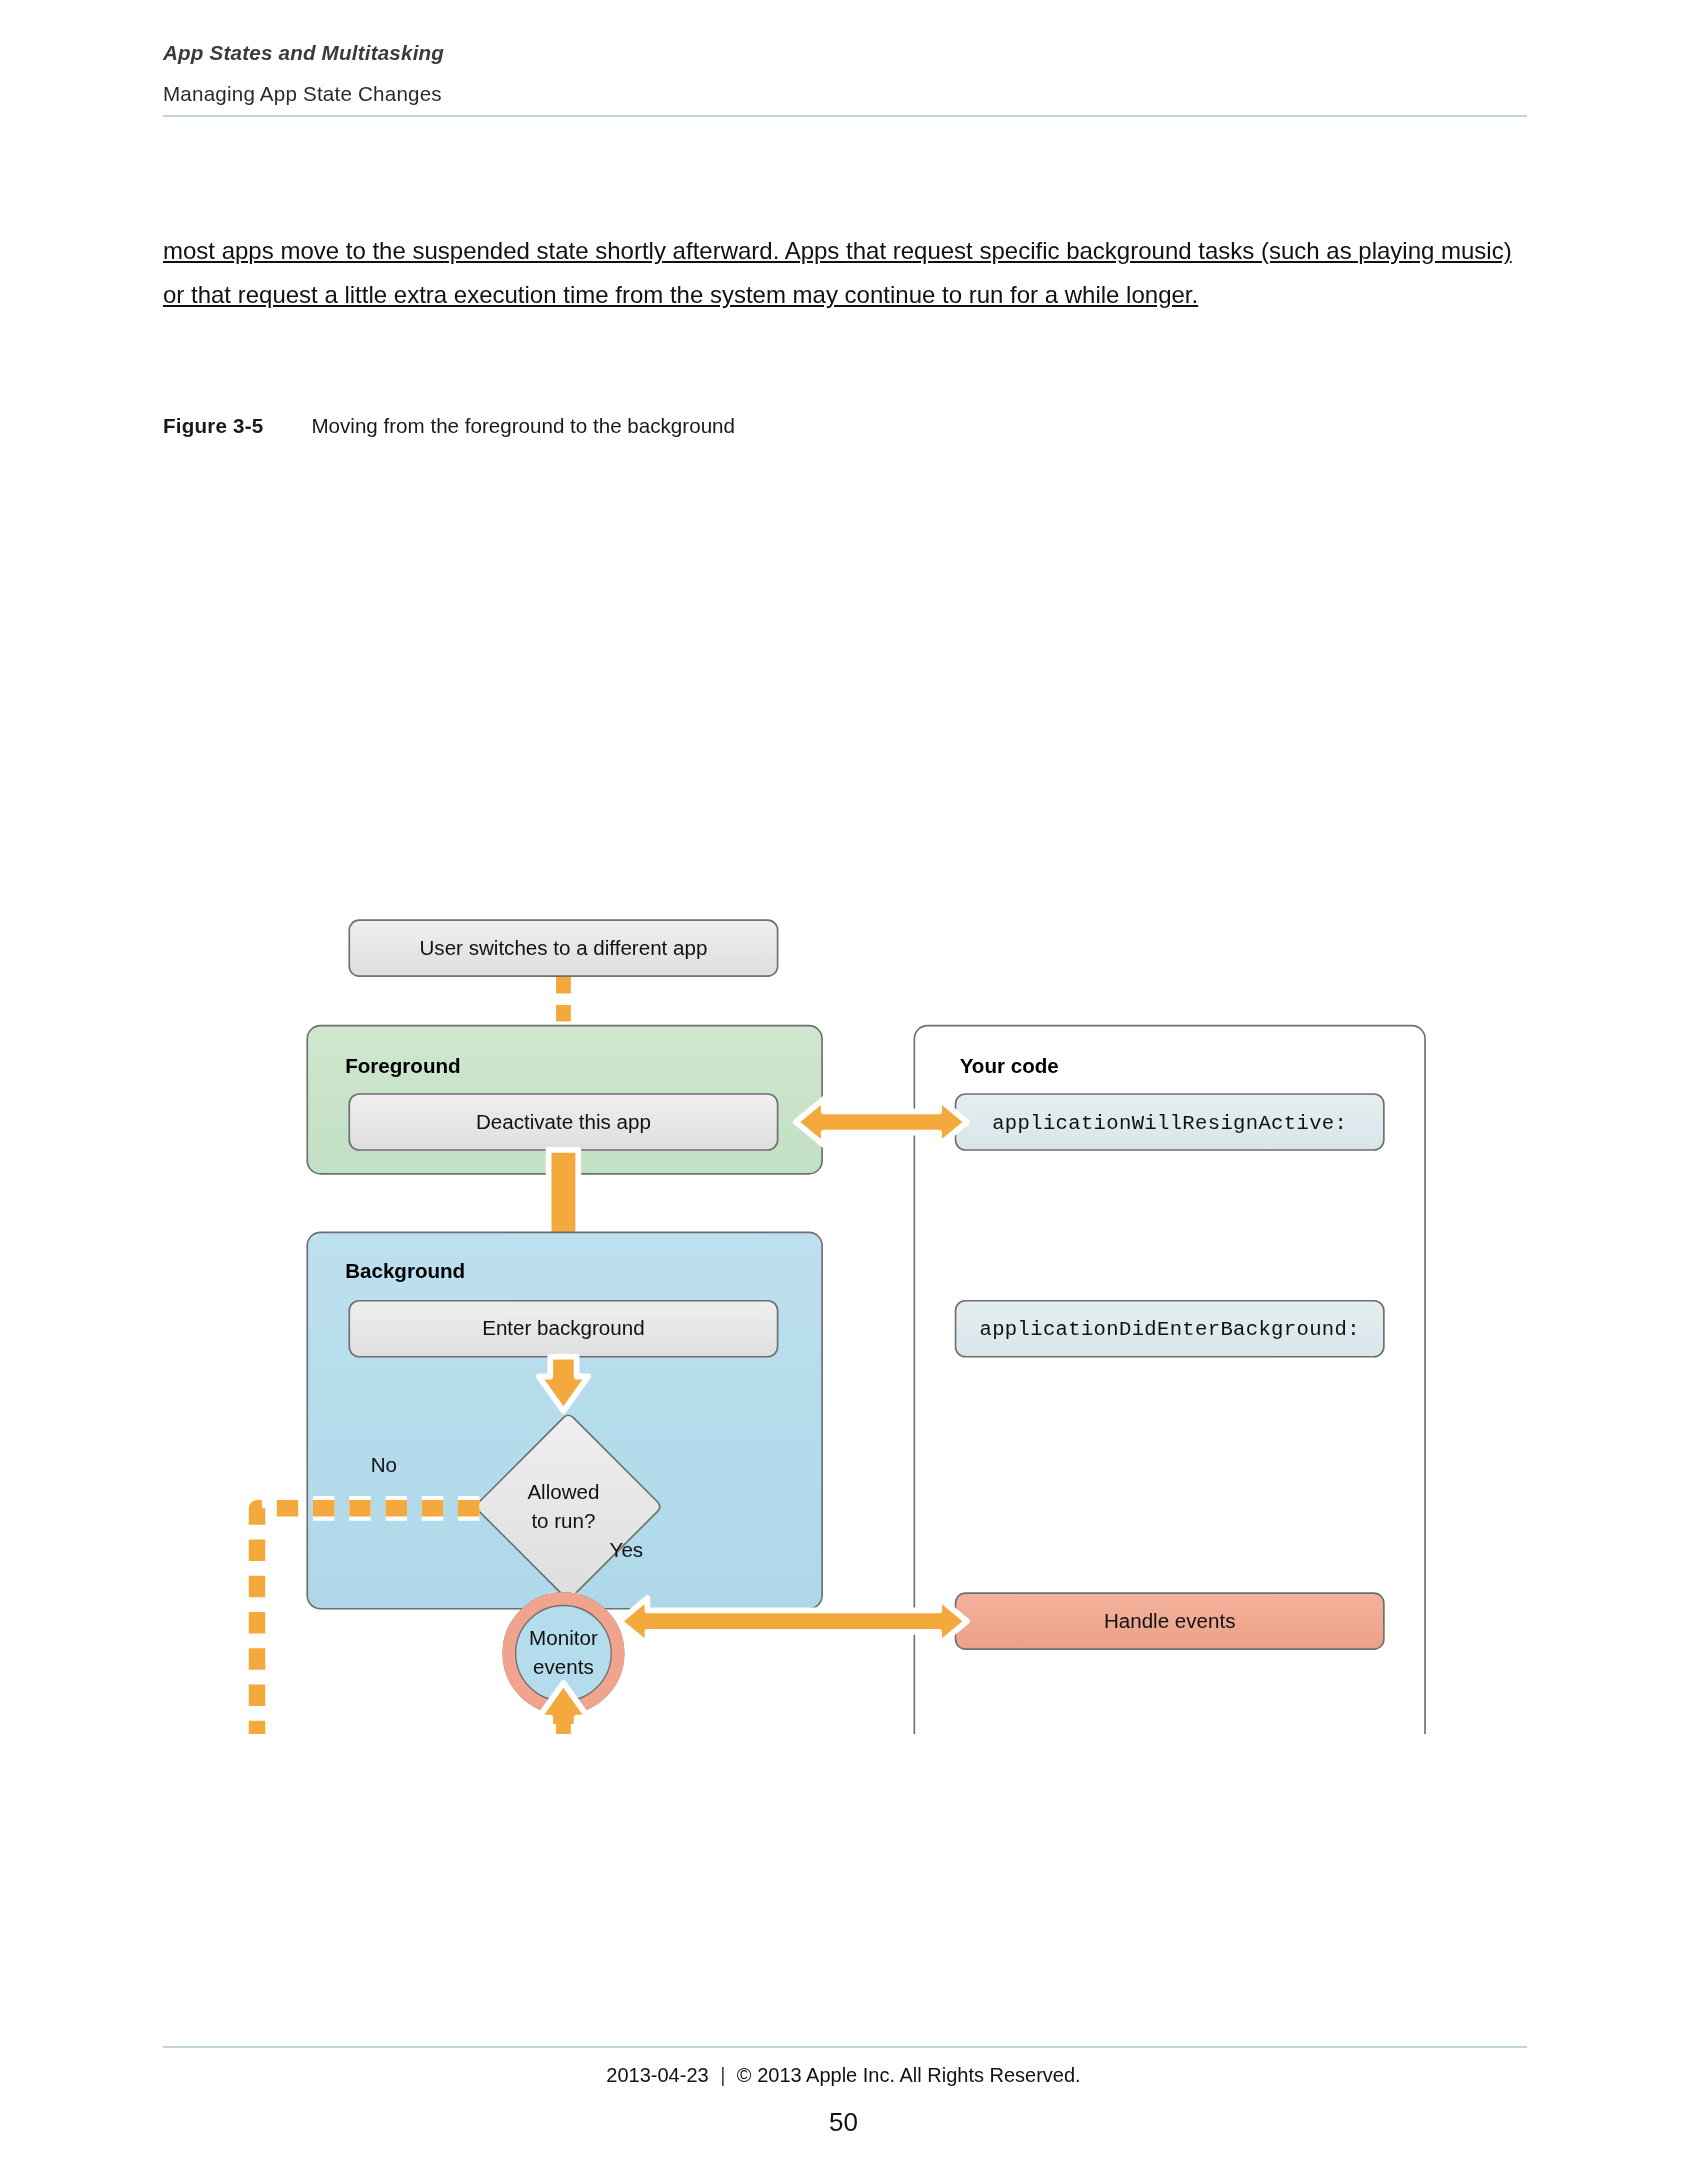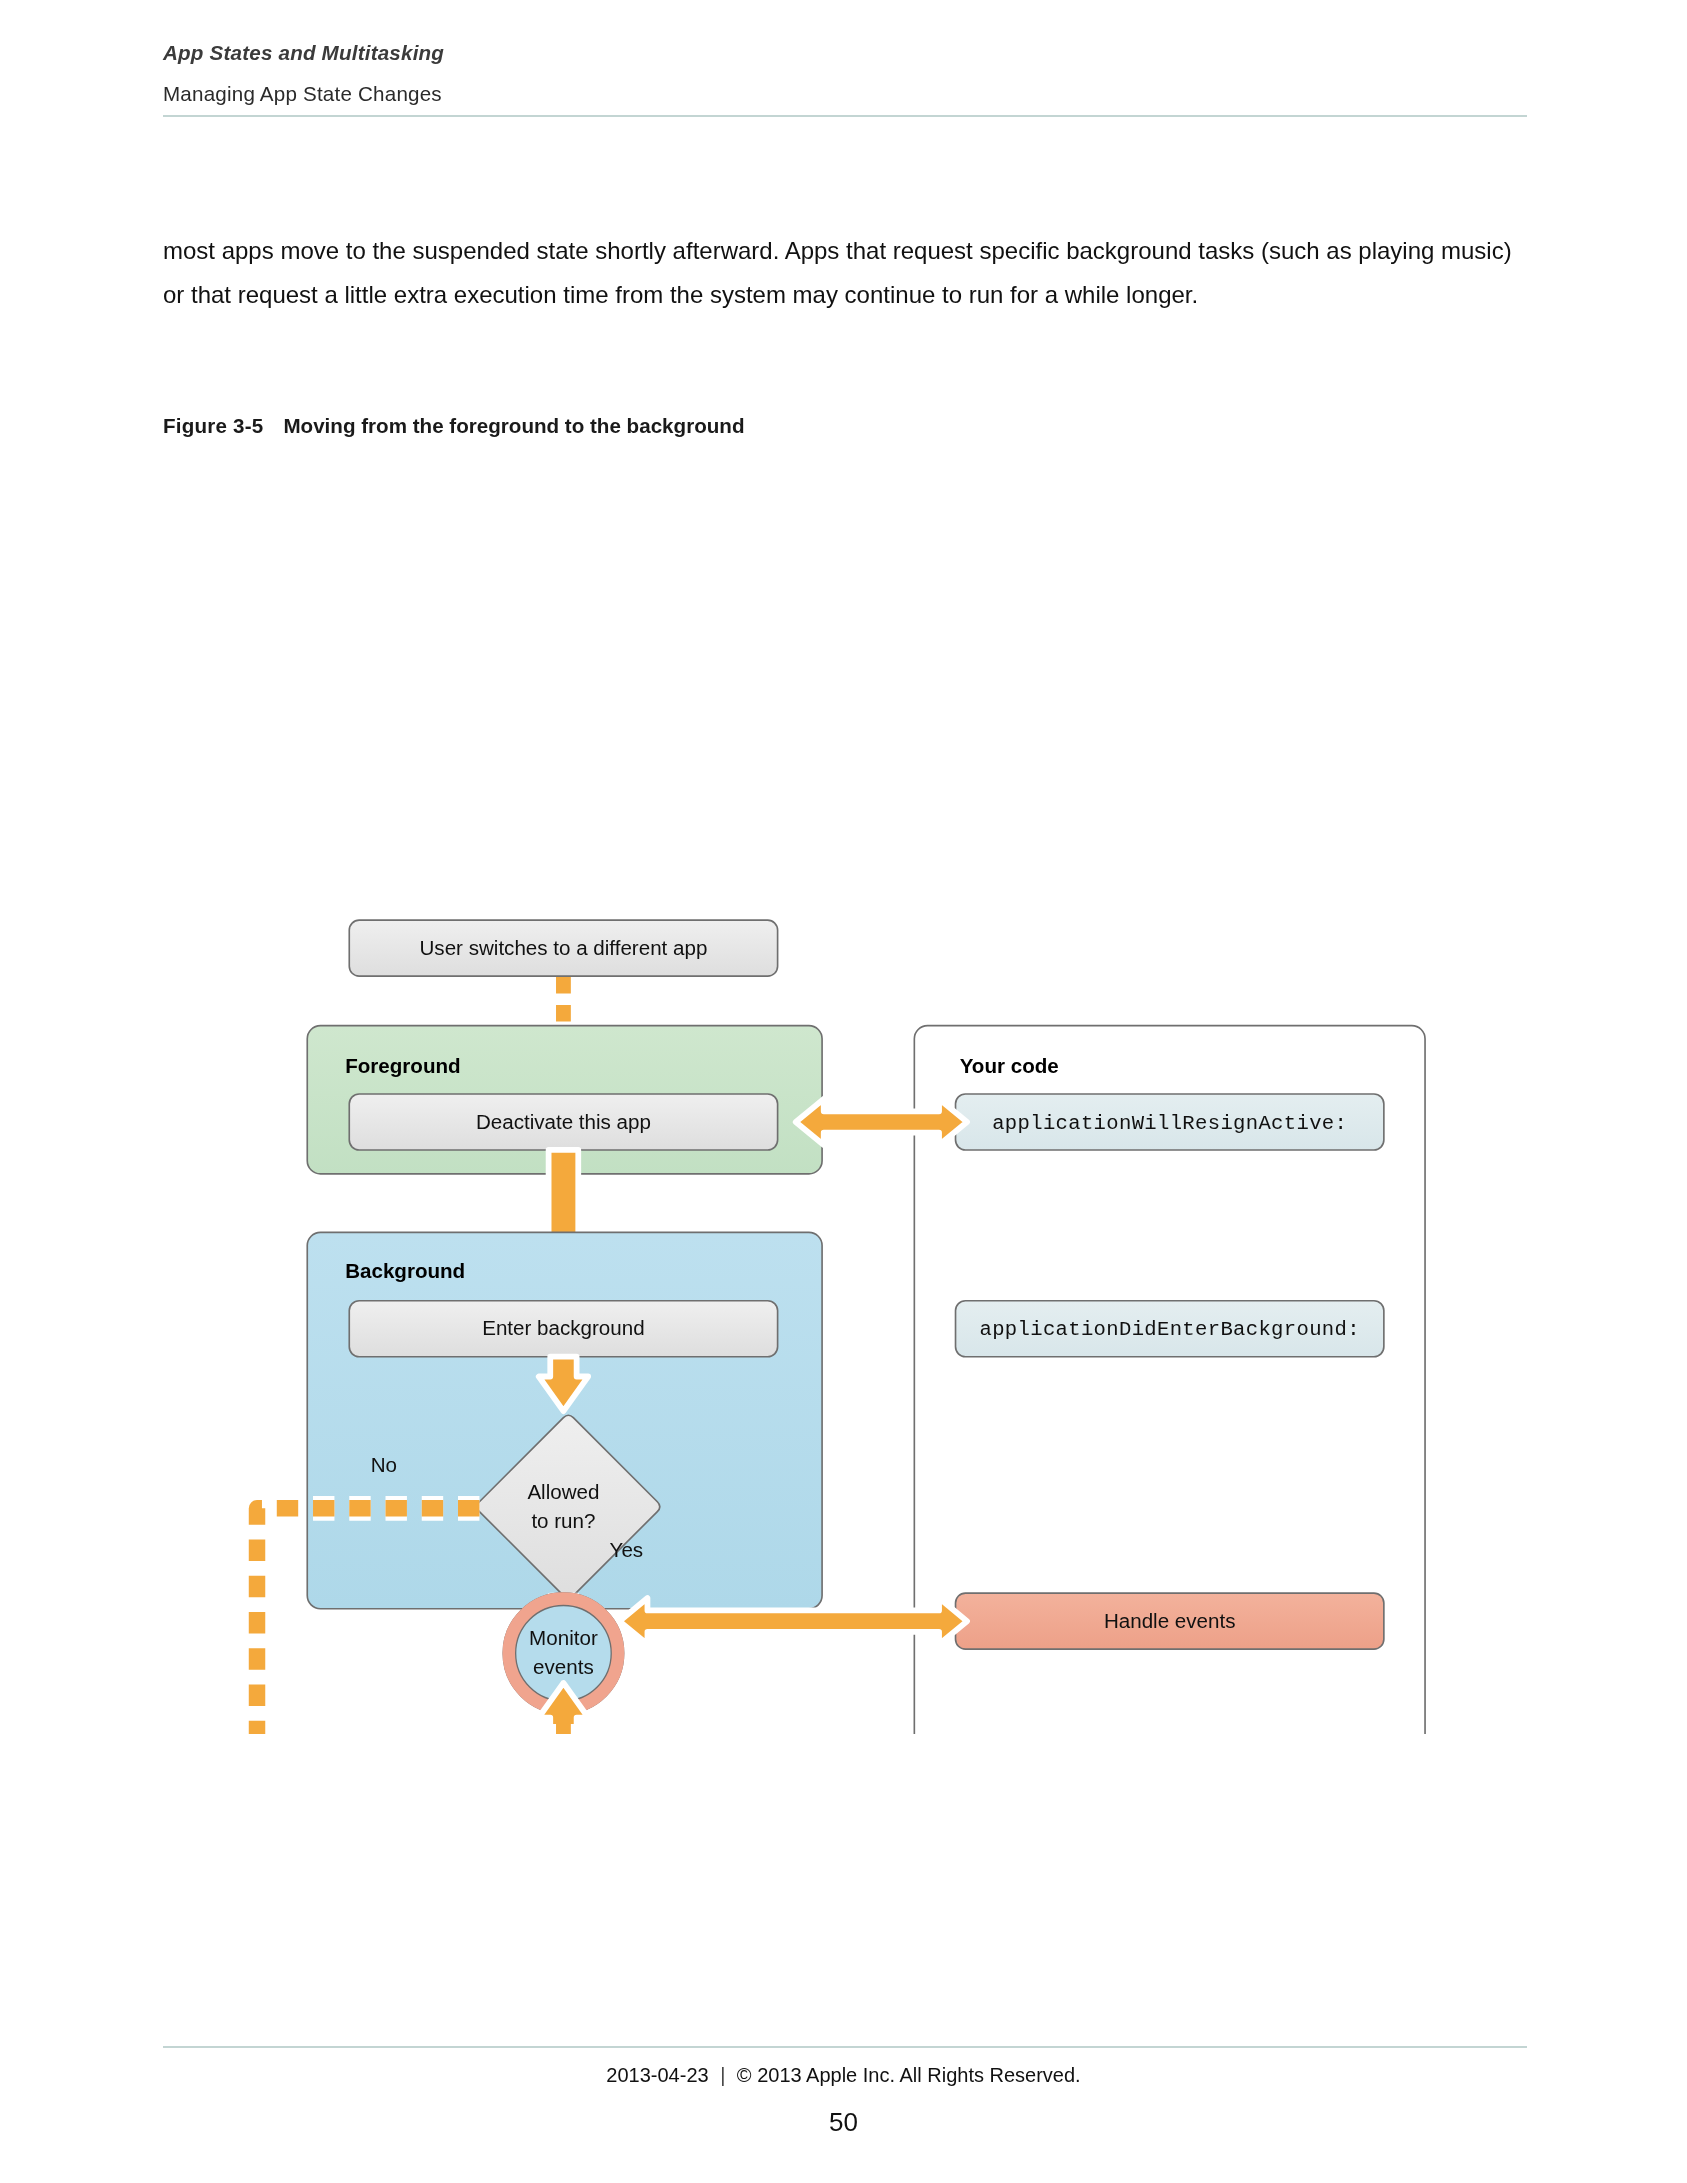--- a/index.html
+++ b/index.html
@@ -25,27 +25,27 @@
     letter-spacing:0.2px; line-height:1.5; margin-top:10px;
   }
   .runrule {
     position:absolute; left:163px; top:115px; width:1364px; height:1.6px;
     background:#c3d5d3;
   }
 
   
   .bodycopy {
     position:absolute; left:163px; top:229px; width:1359px;
-    font-size:24px; line-height:44px; color:#111;
+    font-size:24px; line-height:44px; color:#111;text-decoration:underline;
   }
 
   
   .figcap { position:absolute; left:163px; top:414px; font-size:20.6px; color:#1a1a1a; }
   .figcap .num { font-weight:bold; letter-spacing:0.2px; }
-  .figcap .txt { margin-left:20px;font-weight:bold; }
+  .figcap .txt { margin-left:48px; }
 
   
   .diagram { position:absolute; left:0; top:449px; width:1498px; height:1285px; }
   svg { display:block; }
 
   
   .footrule {
     position:absolute; left:163px; top:2046px; width:1364px; height:1.6px;
     background:#c3d5d3;
   }

